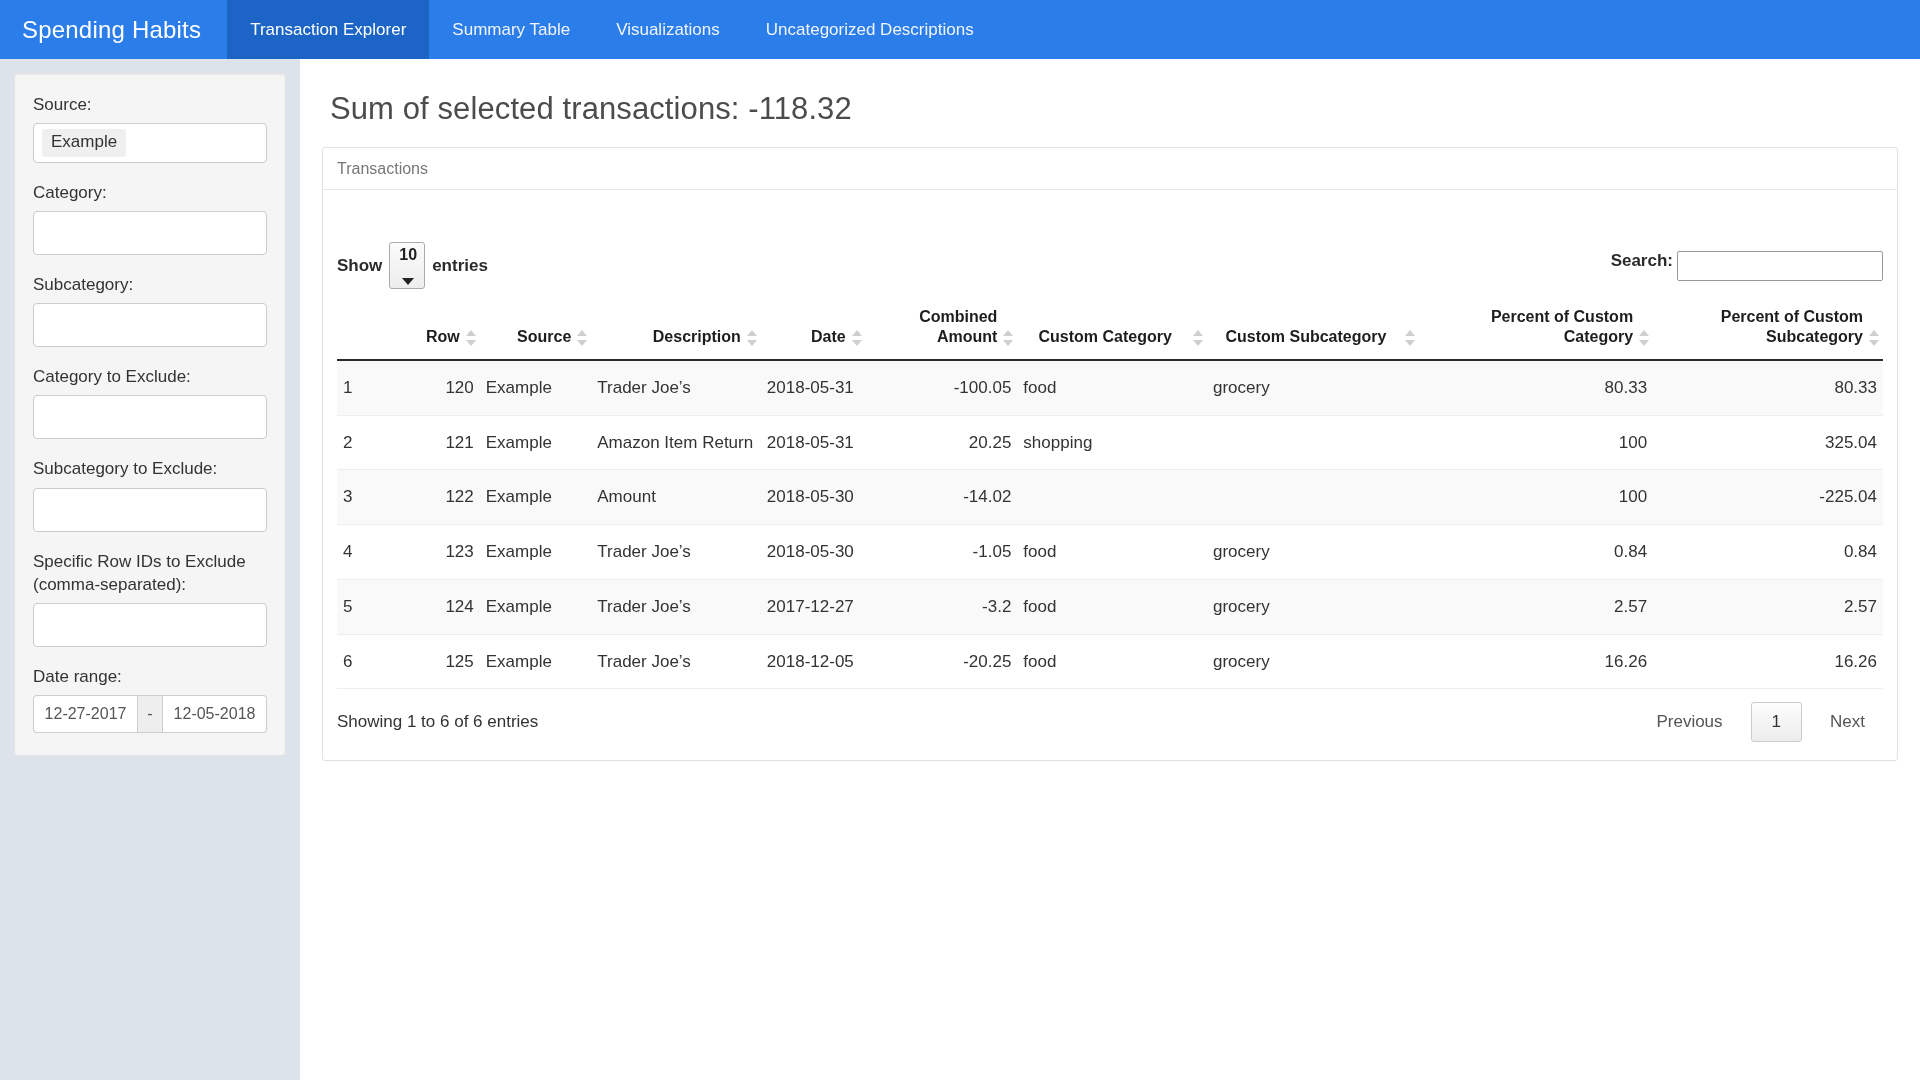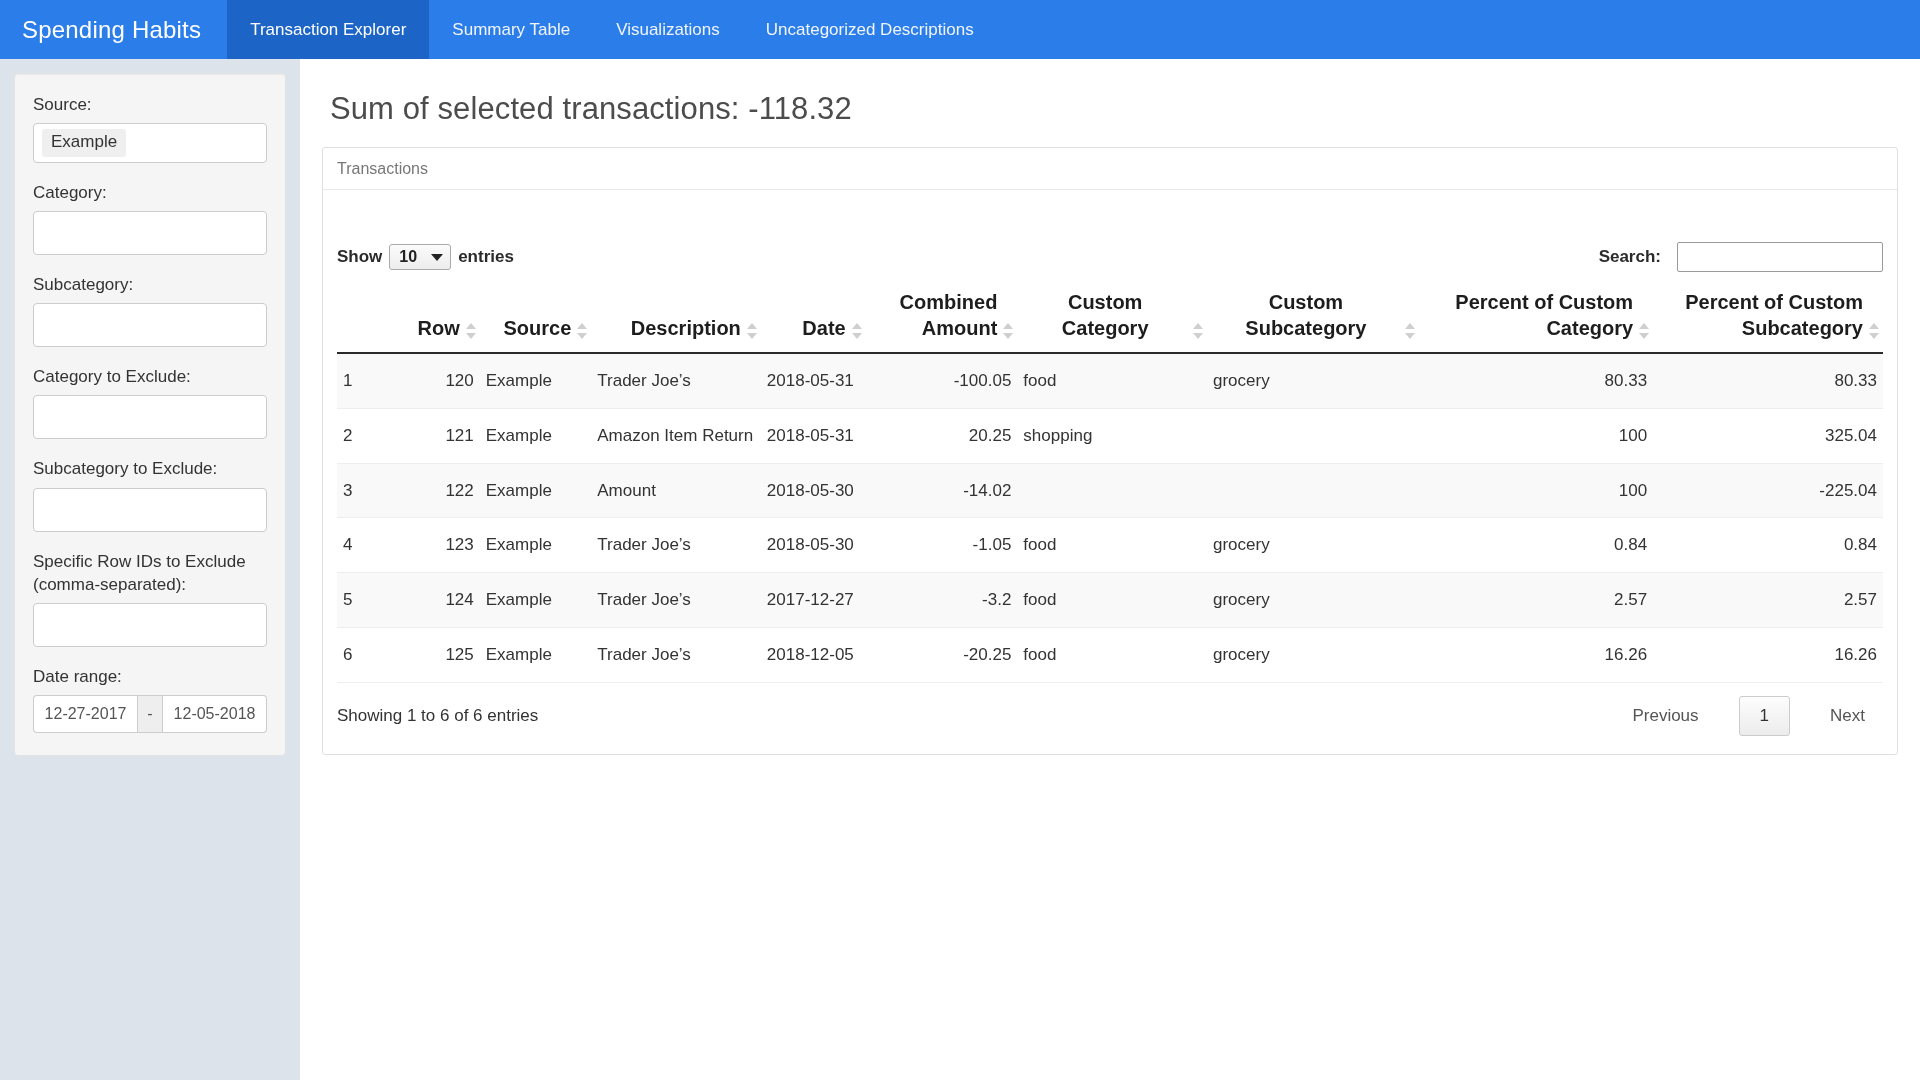--- a/index.html
+++ b/index.html
@@ -156,38 +156,39 @@
   }
   .dt-length { font-size: 17px; font-weight: bold; color: #2b2b2b; display: flex; align-items: center; gap: 7px; }
   .select-fake {
     display: inline-flex; align-items: center; gap: 14px;
     background: linear-gradient(#fbfbfb,#ededed);
     border: 1px solid #aaaaaa;
     border-radius: 3px;
     padding: 3px 7px 3px 9px;
     font-size: 16px; font-weight: bold; color: #222222;
     cursor: pointer;
+    flex-direction: column;
   }
   .caret { width:0;height:0;border-left:6px solid transparent;border-right:6px solid transparent;border-top:7px solid #222; }
-  .dt-filter { display: flex; align-items: center; gap: 16px; font-size: 17px; font-weight: bold; color: #2b2b2b; }
+  .dt-filter { display: flex; align-items: flex-start; gap: 4px; font-size: 17px; font-weight: bold; color: #2b2b2b; }
   .search-input {
     width: 206px; height: 30px;
     border: 1px solid #999999;
     border-radius: 2px;
     background: #ffffff;
     outline: none;
     font-family: "Liberation Sans", sans-serif;
     font-size: 15px;
     padding: 0 6px;
   }
 
   
   table.dt { width: 100%; border-collapse: collapse; table-layout: fixed; }
   table.dt thead th {
-    font-size: 20px;
+    font-size: 16px;
     font-weight: bold;
     color: #1d1d1d;
     border-bottom: 2px solid #2b2b2b;
     padding: 10px 20px 11px 6px;
     vertical-align: bottom;
     text-align: right;
     position: relative;
     line-height: 1.28;
     cursor: pointer;
   }
@@ -229,21 +230,21 @@
   col.c-sub  { width: 190px; }
   col.c-pcat { width: 210px; }
   col.c-psub { width: 206px; }
 
   
   .dt-bottom {
     display: flex; align-items: center; justify-content: space-between;
     padding: 13px 0 12px 0;
   }
   .dt-info { font-size: 17px; color: #333333; }
-  .pager { display: flex; align-items: center; gap: 16px; }
+  .pager { display: flex; align-items: center; gap: 4px; }
   .pg {
     font-size: 17px; color: #555555;
     padding: 9px 18px;
     cursor: pointer;
   }
   .pg.num {
     background: linear-gradient(#fdfdfd,#ececec);
     border: 1px solid #cccccc;
     border-radius: 3px;
     color: #333333;

